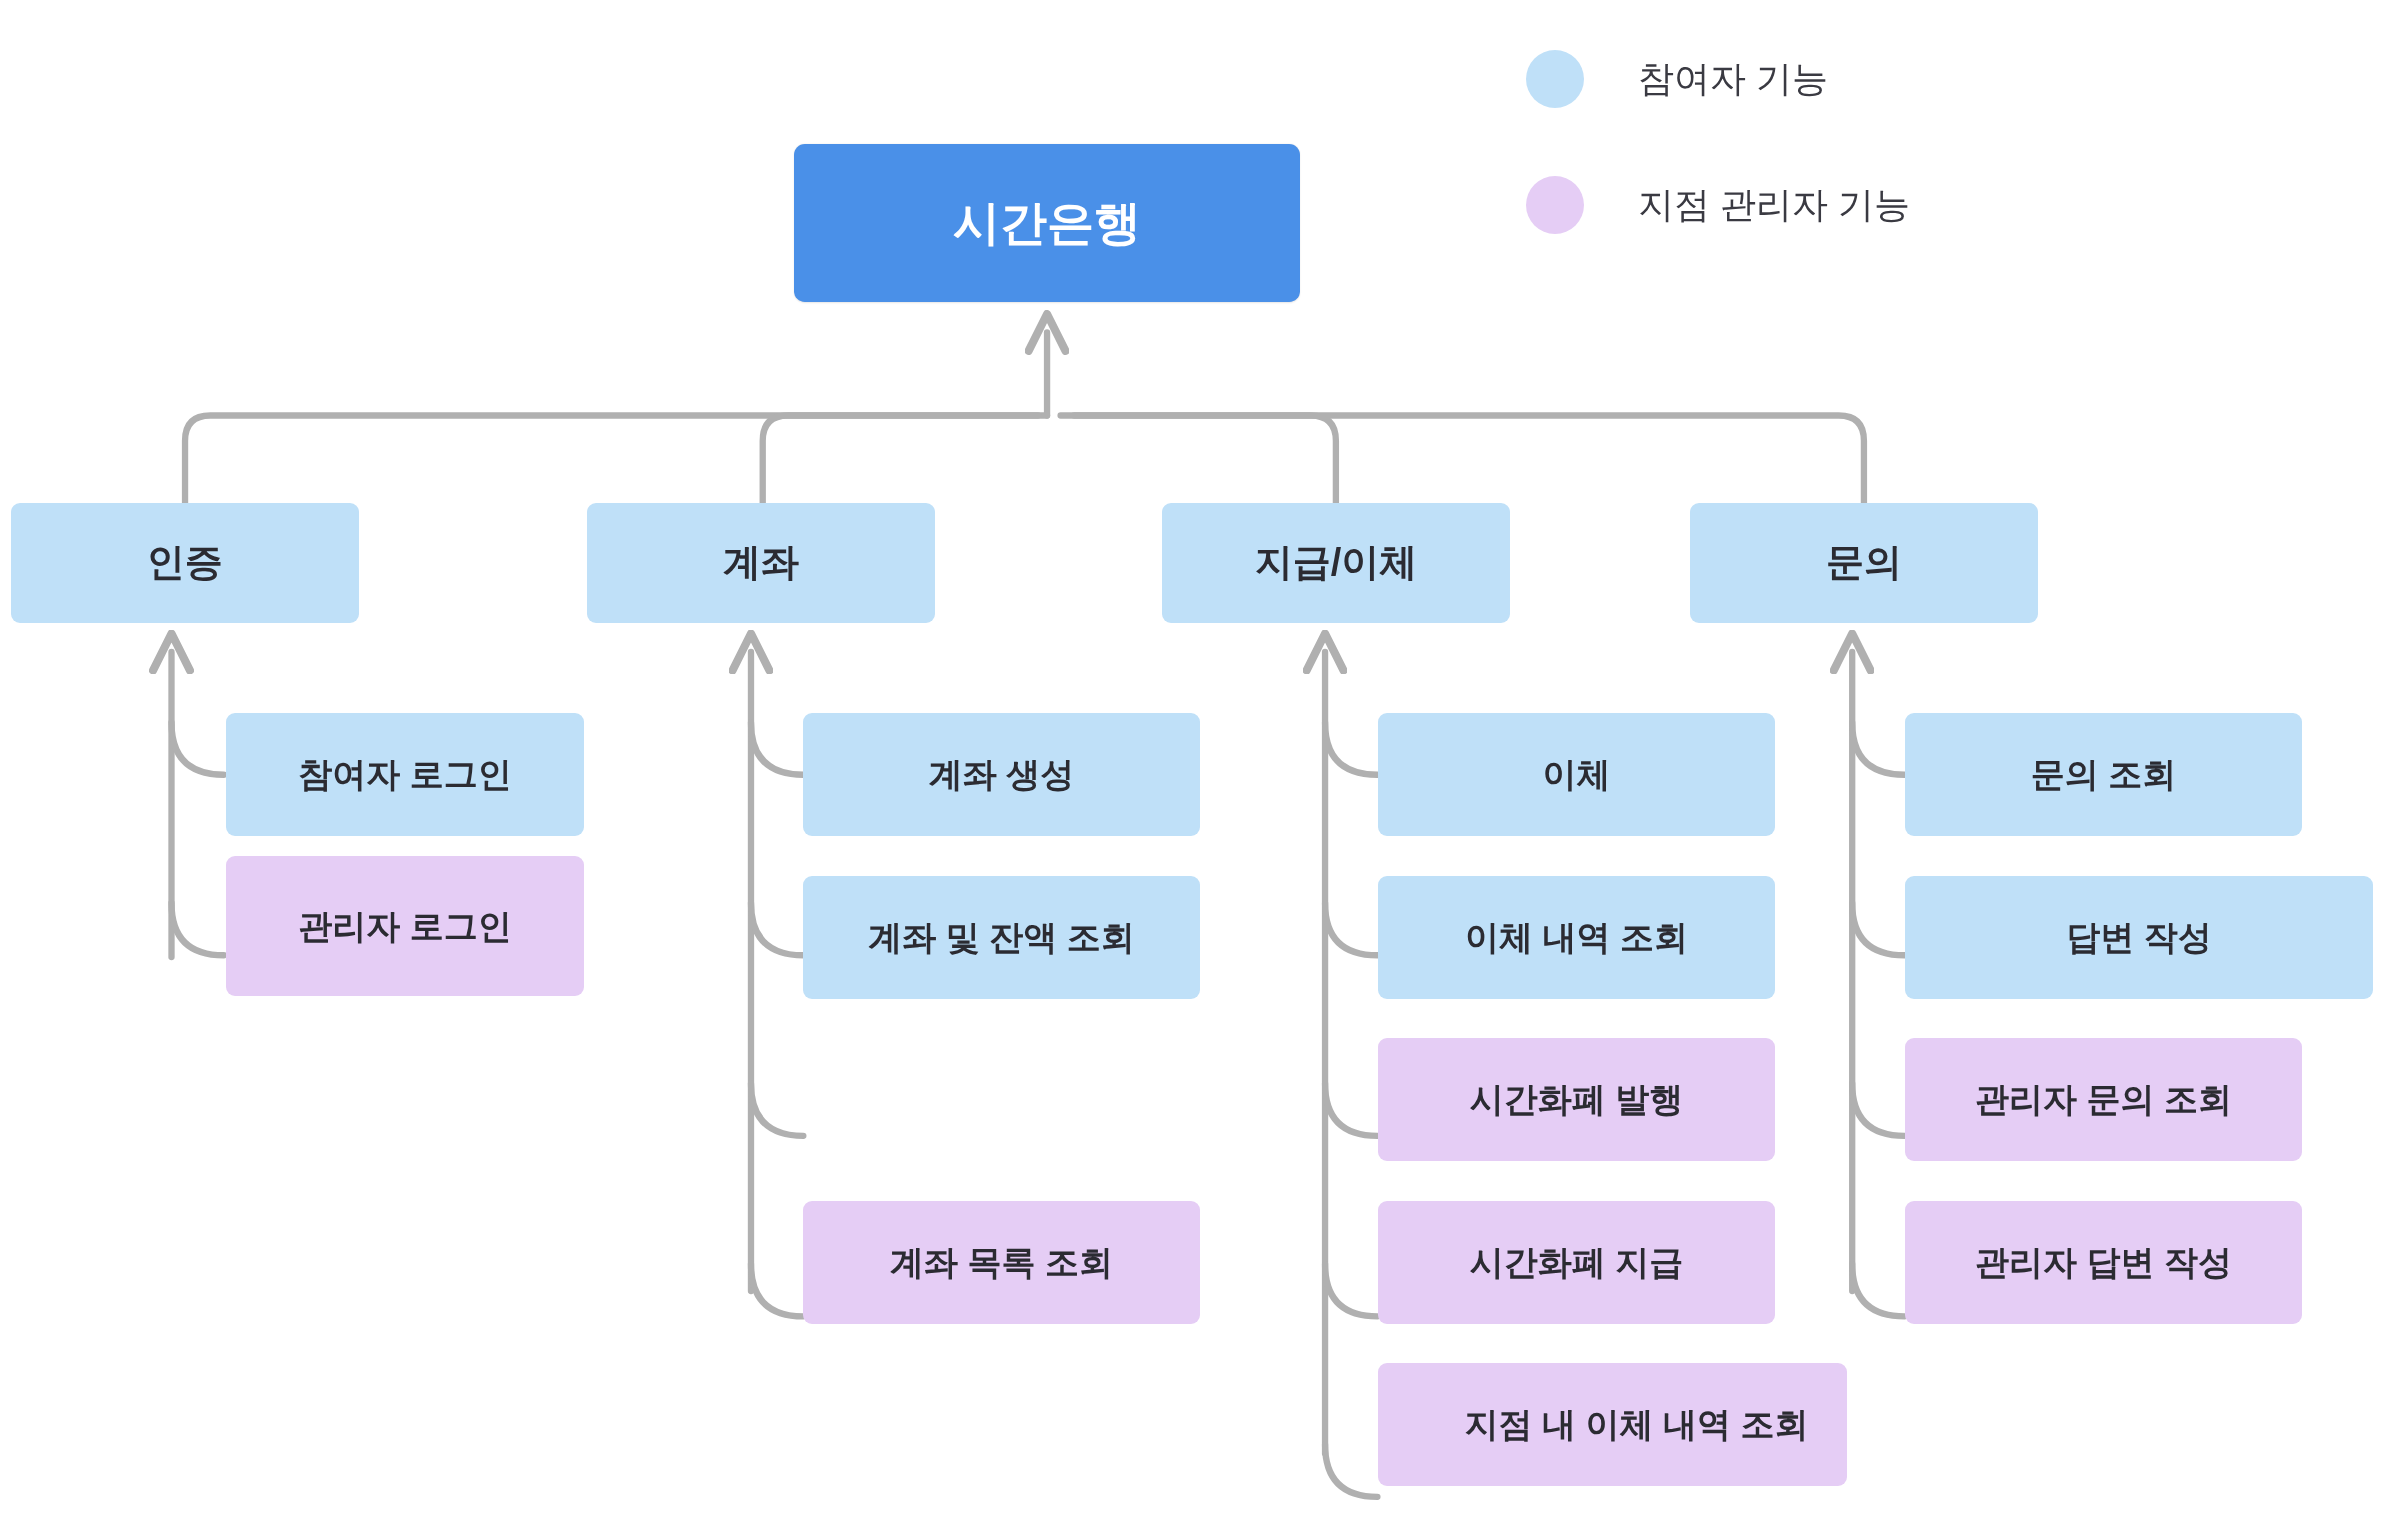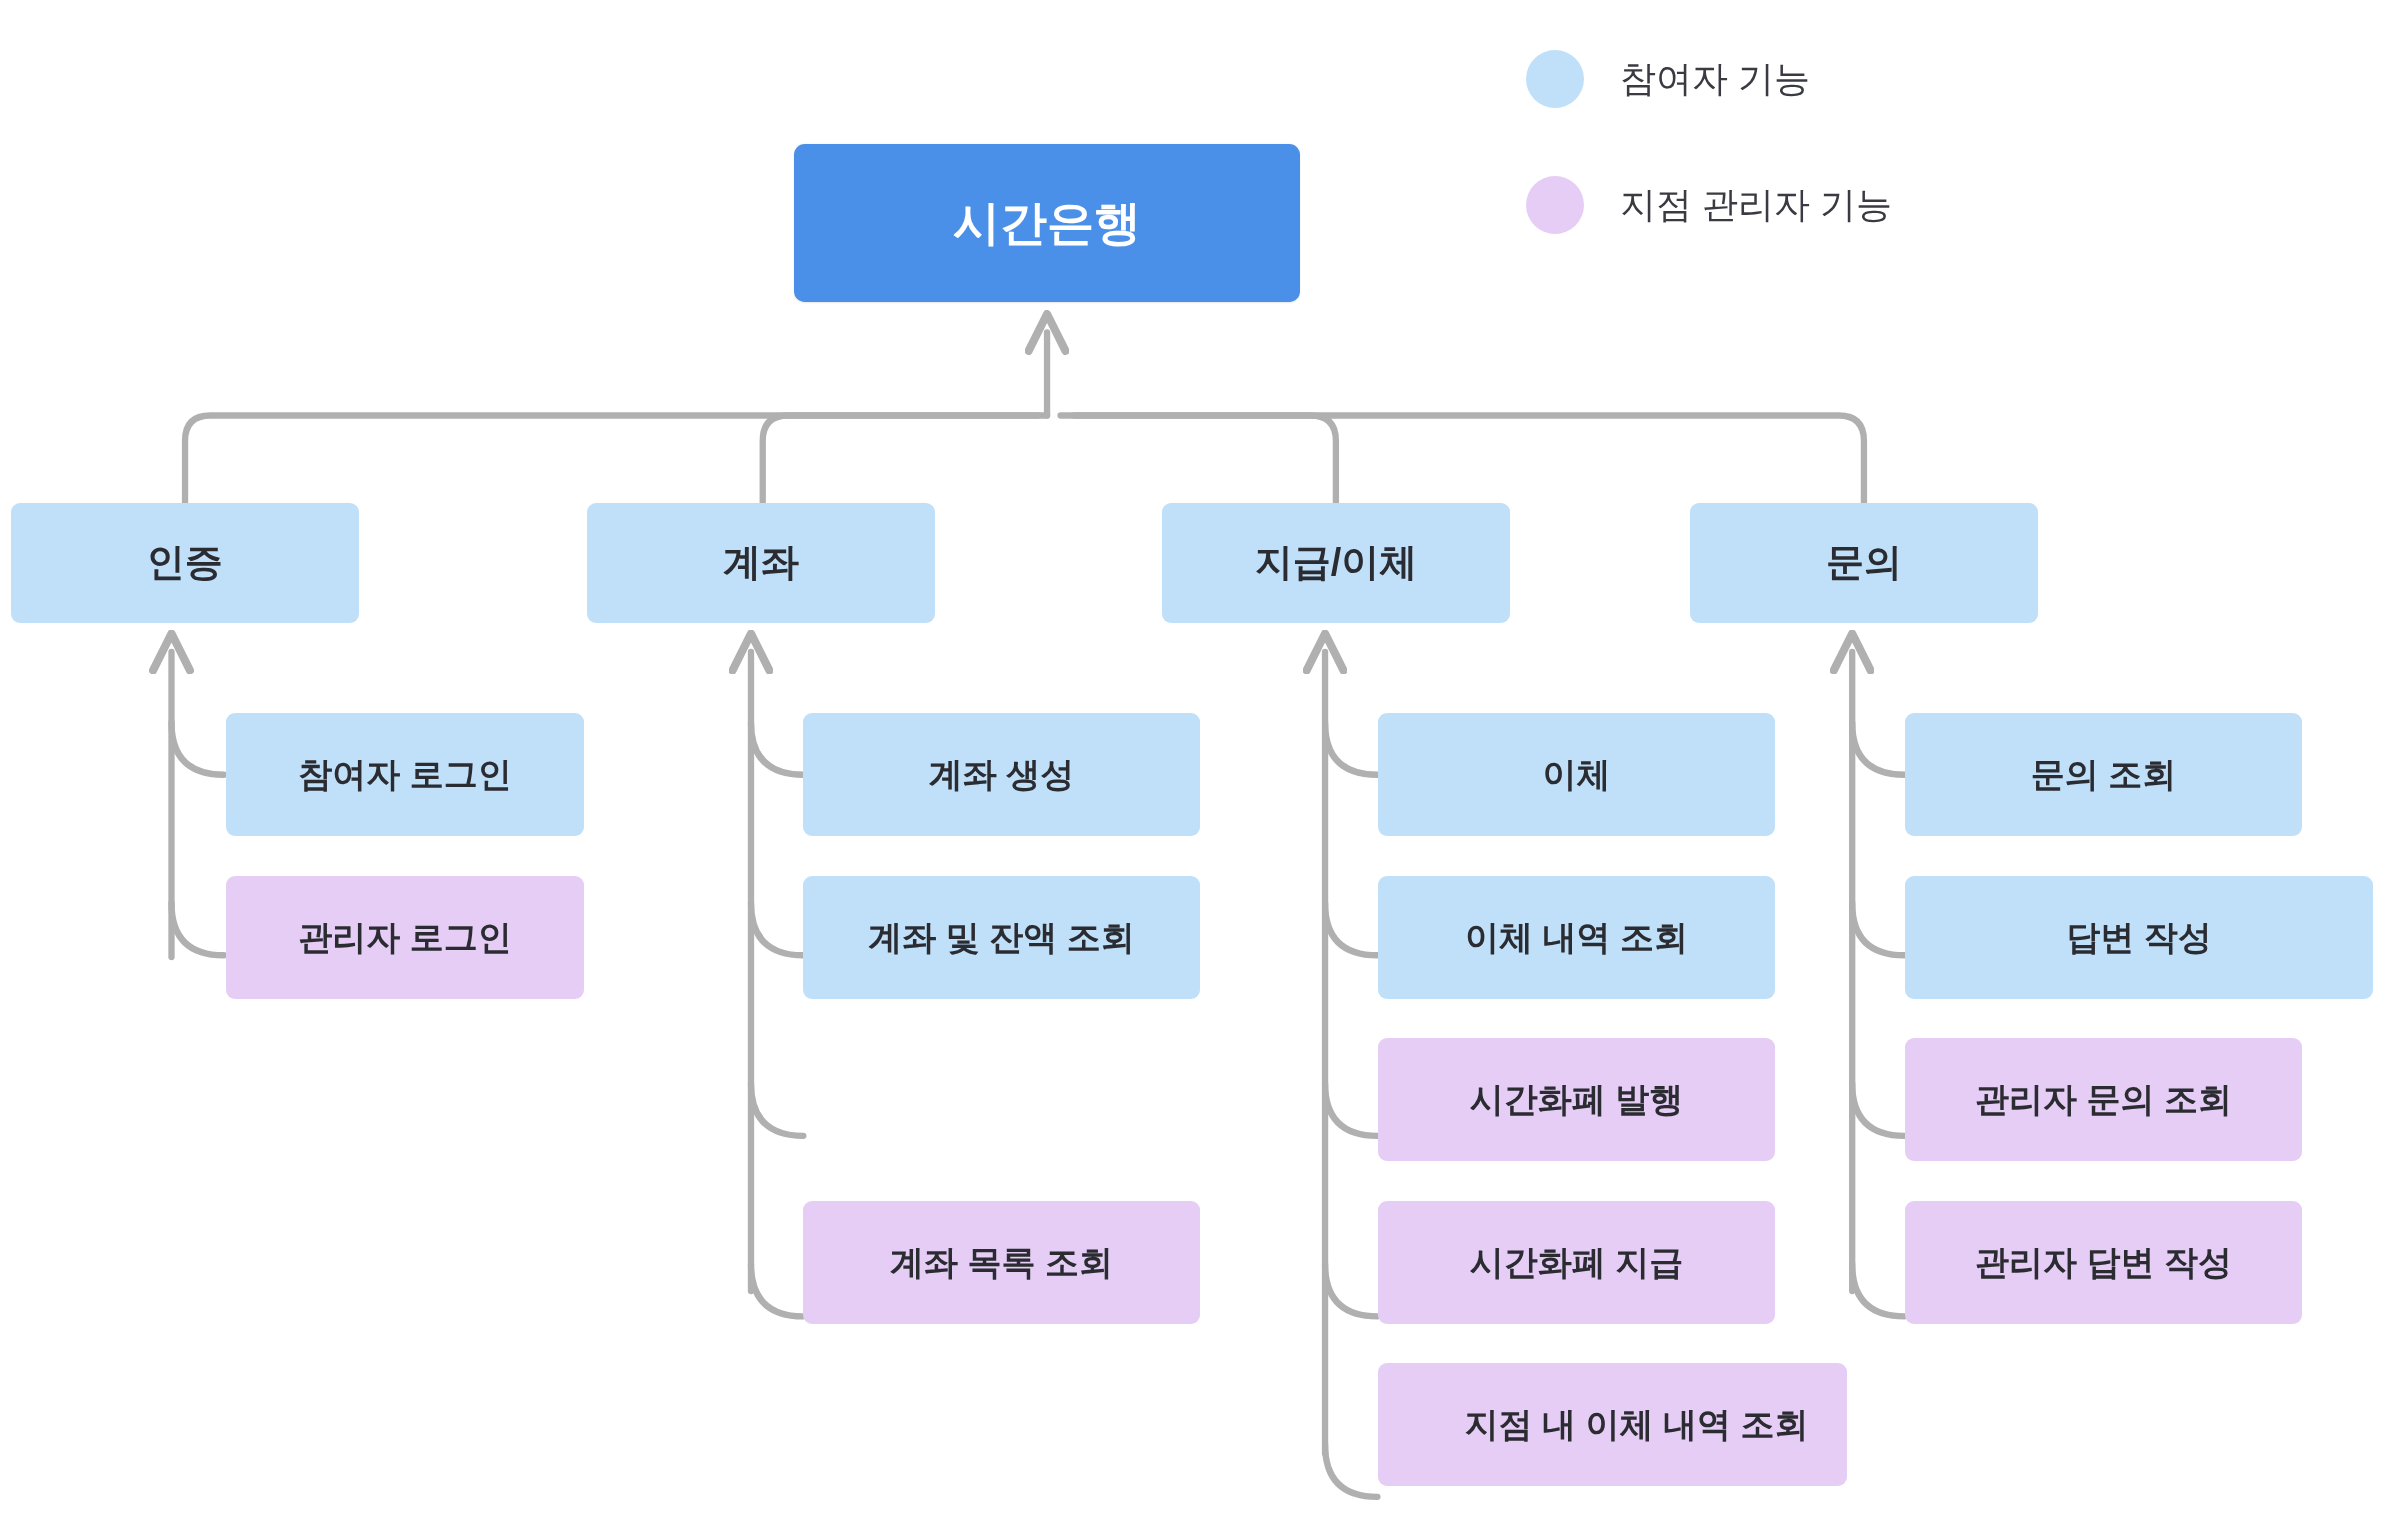--- a/index.html
+++ b/index.html
@@ -42,21 +42,21 @@
     position:absolute;
     display:flex;align-items:center;
   }
   .legend-dot{
     width:58px;height:58px;border-radius:50%;
     flex:0 0 auto;
   }
   .legend-dot.blue{background:#bfe0f8;}
   .legend-dot.purple{background:#e5cdf5;}
   .legend-label{
-    margin-left:36px;
+    margin-left:54px;
     font-size:36px;
     color:#3a3a42;
     white-space:nowrap;
   }
 </style>
 </head>
 <body>
 
 <div id="stage">
 
@@ -124,21 +124,21 @@
   <div class="node cat" style="left:1162px;top:503px;width:348px;height:120px;">
     <span>지급/이체</span>
   </div>
   <div class="node cat" style="left:1690px;top:503px;width:348px;height:120px;">
     <span>문의</span>
   </div>
 
   <div class="node leaf blue" style="left:226px;top:713px;width:358px;height:123px;">
     <span>참여자 로그인</span>
   </div>
-  <div class="node leaf purple" style="left:226px;top:876px;width:358px;height:123px;">
+  <div class="node leaf purple" style="left:226px;top:856px;width:358px;height:140px;">
     <span>관리자 로그인</span>
   </div>
 
   <div class="node leaf blue" style="left:803px;top:713px;width:397px;height:123px;">
     <span>계좌 생성</span>
   </div>
   <div class="node leaf blue" style="left:803px;top:876px;width:397px;height:123px;">
     <span>계좌 및 잔액 조회</span>
   </div>
   <div class="node leaf purple" style="left:803px;top:1201px;width:397px;height:123px;">

